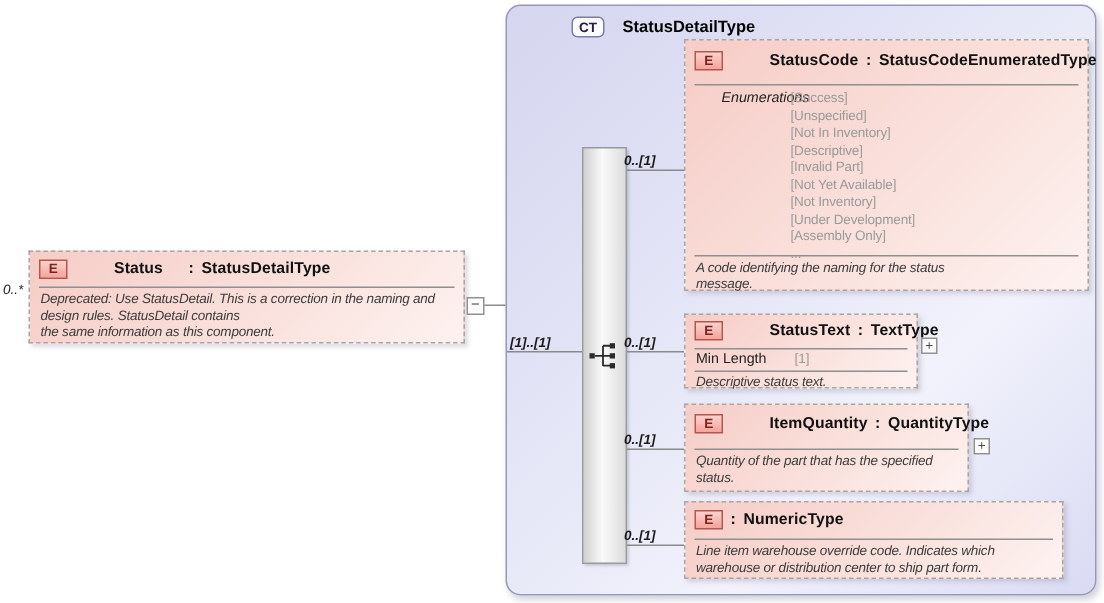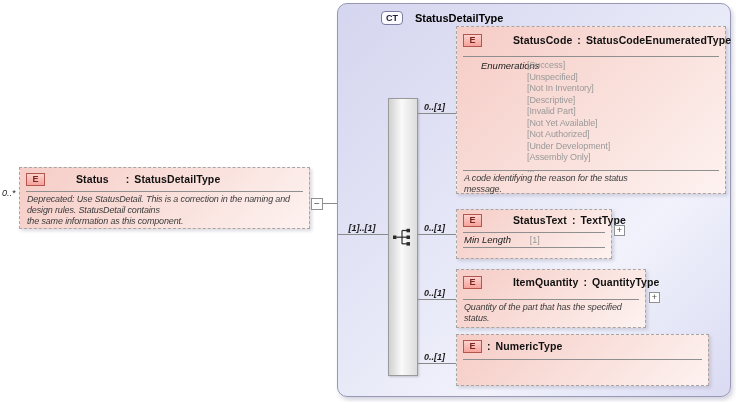--- a/index.html
+++ b/index.html
@@ -69,42 +69,42 @@
   #compositor-bar {
     position:absolute; left:50px; top:94px; width:30px; height:278px;
     border:1px solid #9a9a9a;
     background:linear-gradient(90deg,#d0d0d0 0%,#fafafa 45%,#dcdcdc 100%);
     box-shadow:1px 1px 2px rgba(0,0,0,0.18);
     cursor:pointer;
   }
   #compositor-icon { position:absolute; left:54px; top:223px; }
 
   #line-inner-root { left:0; top:230px; width:50px; }
-  #mult-root { left:2px; top:219px; width:44px; text-align:center; }
+  #mult-root { left:2px; top:219px; width:44px; text-align:left; }
 
   .child-line { left:80px; width:38px; }
-  .child-mult { left:78px; width:37px; text-align:center; }
+  .child-mult { left:78px; width:37px; text-align:left; }
 
   
   #child-statuscode { left:118px; top:22px;  width:270px; height:168px; }
   #child-statuscode .hdr { top:6px; }
   #child-statuscode .sep.s1 { top:29px; }
   #child-statuscode .sep.s2 { top:143px; }
   #child-statuscode .ann { top:146px; }
   .enum-label { position:absolute; left:24px; top:33px; font-style:italic; font-size:9.5px; color:#222; }
   .enum-list  { position:absolute; left:70px; top:33px; font-size:9px; line-height:11.5px; color:#9a9a9a; letter-spacing:-0.1px; }
   .enum-list span { display:block; }
 
   #child-statustext { left:118px; top:205px; width:156px; height:50px; }
   #child-statustext .hdr { top:3px; }
   #child-statustext .sep.s1 { top:22px; }
   #child-statustext .sep.s2 { top:37px; }
   #child-statustext .ann { top:39px; }
   .facet-row { position:absolute; left:7px; top:24px; font-size:9.5px; white-space:nowrap; }
-  .facet-label { font-style:italic; color:#222; }
+  .facet-label { color:#222; }
   .facet-value { color:#999999; font-size:9px; margin-left:16px; }
 
   #child-itemquantity { left:118px; top:265px; width:190px; height:59px; }
   #child-itemquantity .hdr { top:5px; }
   #child-itemquantity .sep.s1 { top:29px; }
   #child-itemquantity .ann { top:32px; }
 
   #child-shipwarehouse { left:118px; top:330px; width:253px; height:52px; }
   #child-shipwarehouse .hdr { top:4px; }
   #child-shipwarehouse .sep.s1 { top:24px; }
@@ -174,43 +174,44 @@
     </div>
     <div class="sep s1"></div>
     <span class="enum-label">Enumerations</span>
     <div class="enum-list">
       <span>[Success]</span>
       <span>[Unspecified]</span>
       <span>[Not In Inventory]</span>
       <span>[Descriptive]</span>
       <span>[Invalid Part]</span>
       <span>[Not Yet Available]</span>
-      <span>[Not Authorized]</span>
+      <span>[Not Inventory]</span>
       <span>[Under Development]</span>
       <span>[Assembly Only]</span>
       <span>...</span>
     </div>
     <div class="sep s2"></div>
-    <div class="ann">A code identifying the reason for the status
+    <div class="ann">A code identifying the naming for the status
 message.</div>
   </div>
 
   <div class="ebox" id="child-statustext">
     <div class="hdr">
       <span class="e-icon">E</span>
       <span class="hdr-name">StatusText</span>
       <span class="hdr-colon">:</span>
       <span class="hdr-type">TextType</span>
     </div>
     <div class="sep s1"></div>
     <div class="facet-row">
       <span class="facet-label">Min Length</span>
       <span class="facet-value">[1]</span>
     </div>
     <div class="sep s2"></div>
+    <div class="ann">Descriptive status text.</div>
   </div>
   <div class="toggle plus" id="plus-statustext">+</div>
 
   <div class="ebox" id="child-itemquantity">
     <div class="hdr">
       <span class="e-icon">E</span>
       <span class="hdr-name">ItemQuantity</span>
       <span class="hdr-colon">:</span>
       <span class="hdr-type">QuantityType</span>
     </div>
@@ -220,14 +221,16 @@
   </div>
   <div class="toggle plus" id="plus-itemquantity">+</div>
 
   <div class="ebox" id="child-shipwarehouse">
     <div class="hdr">
       <span class="e-icon">E</span>
       <span class="hdr-colon">:</span>
       <span class="hdr-type">NumericType</span>
     </div>
     <div class="sep s1"></div>
+    <div class="ann">Line item warehouse override code. Indicates which
+warehouse or distribution center to ship part form.</div>
   </div>
 </div>
 
 </body></html>

